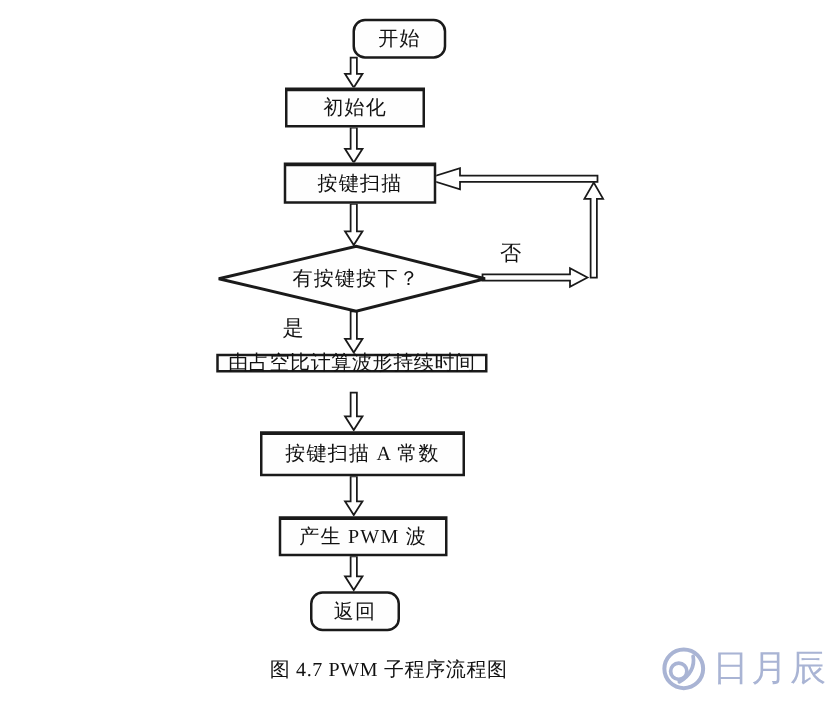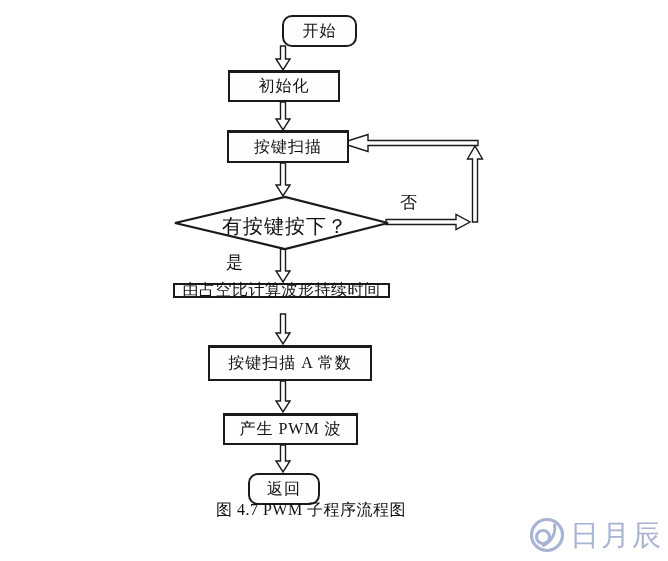--- a/index.html
+++ b/index.html
@@ -29,26 +29,26 @@
   .n-keyscan{left:227px;top:130px;width:122px;height:33px;}
   .n-calc-duration{left:173px;top:283px;width:217px;height:15px;letter-spacing:0.5px;}
   .n-calc-timer{left:208px;top:345px;width:164px;height:36px;}
   .n-gen-pwm{left:223px;top:413px;width:135px;height:32px;}
   .n-return{left:248px;top:473px;width:72px;height:32px;}
   .free-label{
     position:absolute;font-size:17px;letter-spacing:0;
   }
   .diamond-label{
     position:absolute;left:185px;top:213px;width:200px;
-    text-align:center;font-size:20px;letter-spacing:1px;
+    text-align:center;font-size:16px;letter-spacing:1px;
   }
   .lbl-yes{left:226px;top:251px;}
   .lbl-no{left:400px;top:191px;}
   .caption{
-    position:absolute;left:0;top:500px;width:622px;
+    position:absolute;left:0;top:526px;width:622px;
     text-align:center;font-size:16px;letter-spacing:0.5px;
   }
   .watermark{
     position:absolute;left:527px;top:515px;
     display:flex;align-items:center;
     color:#a9b4d4;
   }
   .watermark .wm-text{
     font-size:29px;font-weight:normal;letter-spacing:2px;
     line-height:40px;

